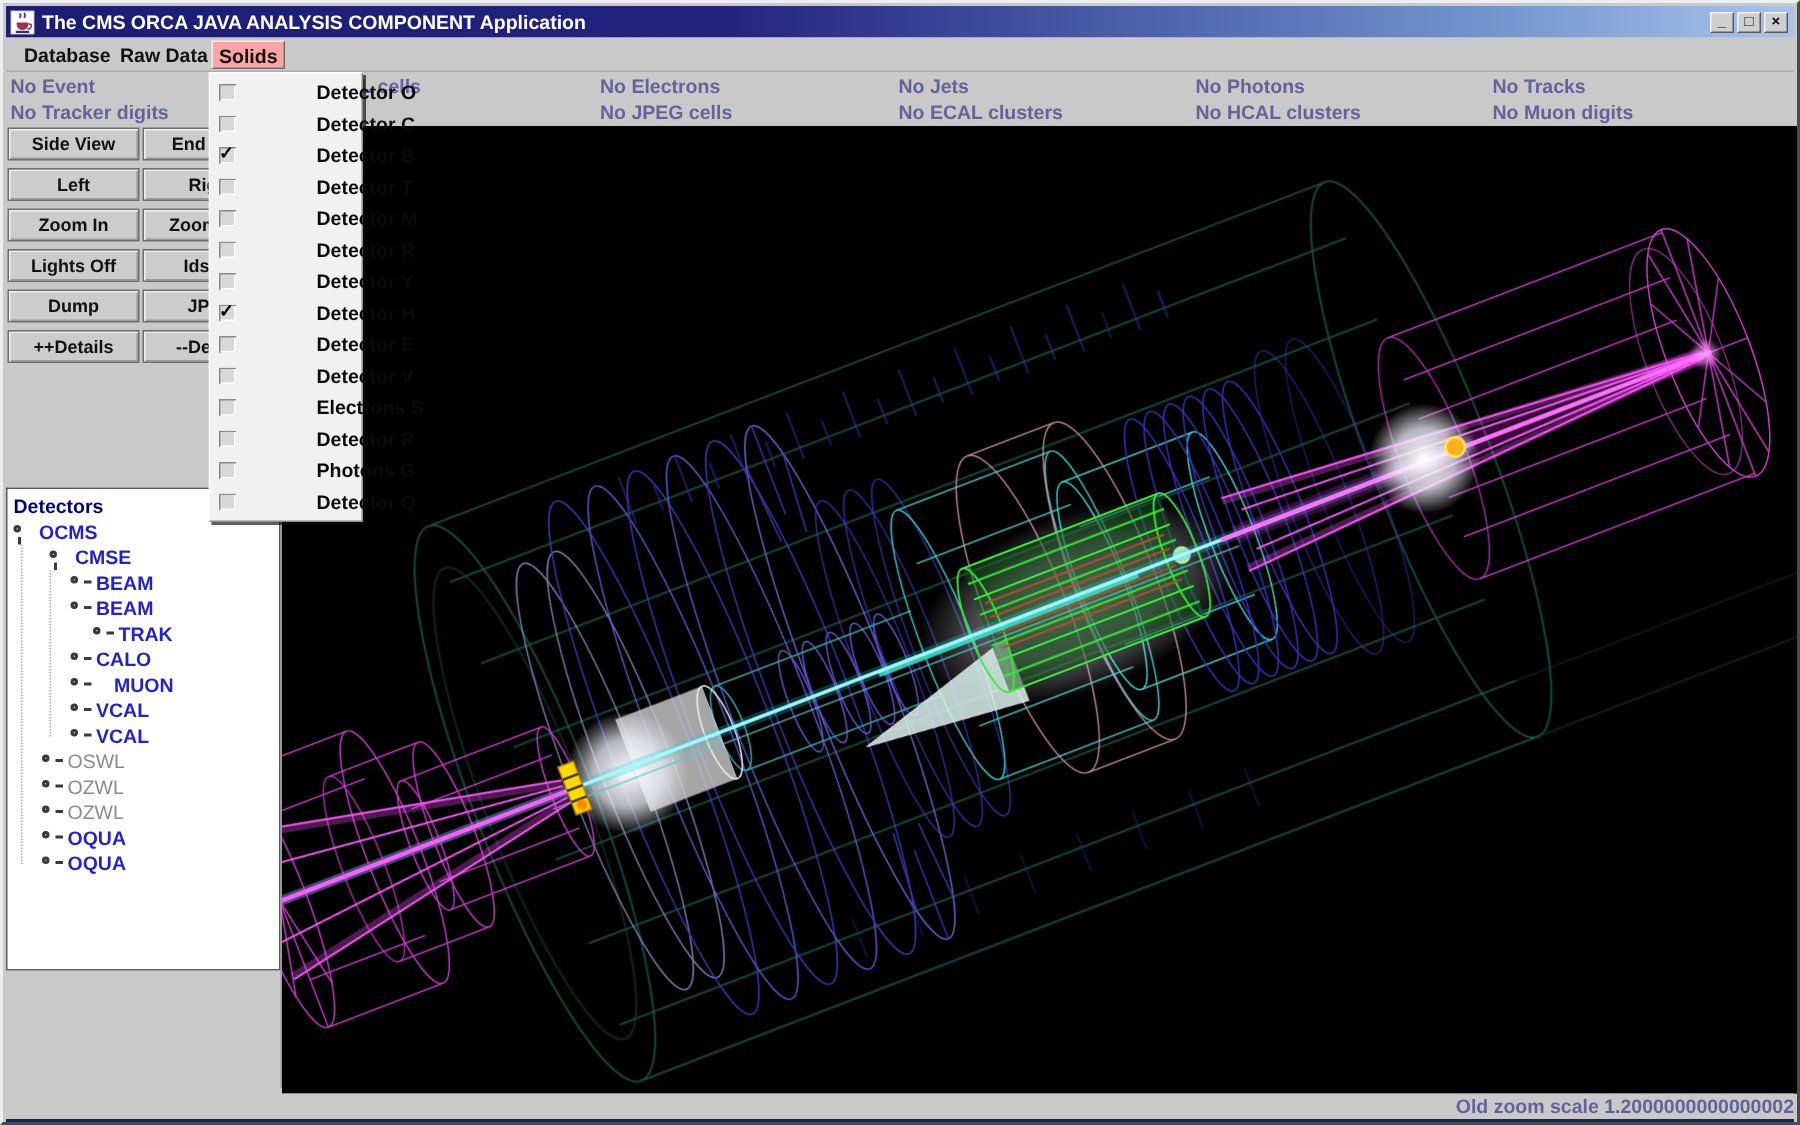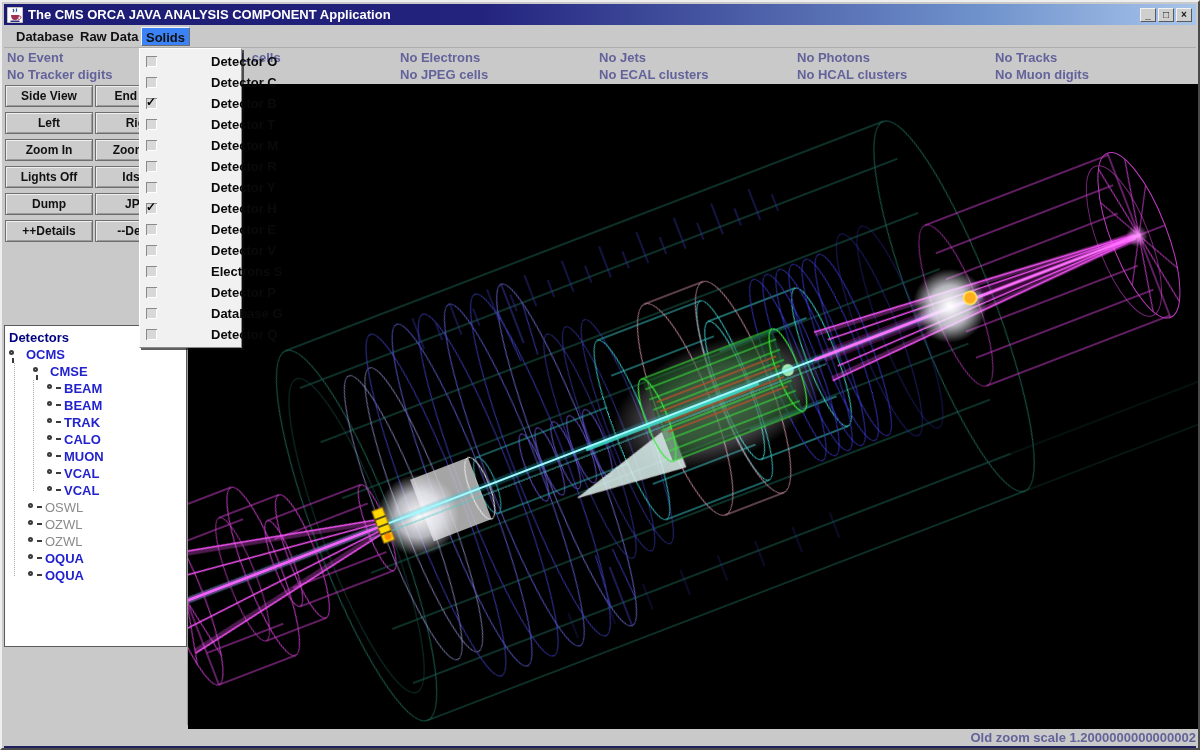--- a/index.html
+++ b/index.html
@@ -14,21 +14,21 @@
     background:linear-gradient(90deg,#1c1c74 0%,#23237e 40%,#6f92cc 82%,#a8c4ea 100%);
     display:flex;align-items:center;padding:0 3px;}
   .title-icon{width:16px;height:16px;margin-right:5px;flex:none;}
   .title-text{color:#ffffff;font-size:13px;font-weight:bold;white-space:nowrap;flex:1;}
   .winbtns{display:flex;gap:2px;margin-right:1px;}
   .winbtn{width:16px;height:14px;background:#cfcfcf;border:1px solid;border-color:#f2f2f2 #5a5a5a #5a5a5a #f2f2f2;
     font-size:10px;font-weight:bold;color:#111;line-height:11px;text-align:center;cursor:default;}
   
   .menubar{position:absolute;left:2px;top:23px;right:2px;height:23px;background:#c9c9c9;border-bottom:1px solid #adadad;}
   .menu-item{position:absolute;top:2px;height:19px;line-height:19px;font-size:13px;font-weight:bold;color:#111;padding:0 4px;}
-  .menu-item.open{background:#3b82f6;border:1px solid;border-color:#f4f4f4 #6e6e6e #6e6e6e #f4f4f4;}
+  .menu-item.open{background:#fca5a5;border:1px solid;border-color:#f4f4f4 #6e6e6e #6e6e6e #f4f4f4;}
   
   .statusrows{position:absolute;left:2px;top:46px;right:2px;height:36px;background:#c9c9c9;}
   .stcol{position:absolute;top:1px;font-size:13px;font-weight:bold;color:#63639b;line-height:17px;white-space:nowrap;}
   
   .leftpanel{position:absolute;left:2px;top:82px;width:184px;bottom:23px;background:#c9c9c9;border-right:1px solid #9a9a9a;}
   .tbtn{position:absolute;height:22px;background:#cccccc;border:1px solid #6e6e6e;
     box-shadow:inset 1px 1px 0 #efefef, inset -1px -1px 0 #9a9a9a;
     font-size:12px;font-weight:bold;color:#111;text-align:center;line-height:20px;white-space:nowrap;overflow:hidden;cursor:default;}
   
   .treepanel{position:absolute;left:2px;top:323px;width:183px;height:322px;background:#ffffff;
@@ -155,35 +155,35 @@
         </span>
         <span class="tl">BEAM</span>
       </div>
     <div class="tn s-active h-leaf" style="padding-left: 40px;">
         <span class="th">
           <i></i>
           <b></b>
         </span>
         <span class="tl">BEAM</span>
       </div>
+    <div class="tn s-active h-leaf" style="padding-left: 55px;">
+        <span class="th">
+          <i></i>
+          <b></b>
+        </span>
+        <span class="tl">TRAK</span>
+      </div>
     <div class="tn s-active h-leaf" style="padding-left: 40px;">
         <span class="th">
           <i></i>
           <b></b>
         </span>
-        <span class="tl">TRAK</span>
-      </div>
-    <div class="tn s-active h-leaf" style="padding-left: 40px;">
-        <span class="th">
-          <i></i>
-          <b></b>
-        </span>
         <span class="tl">CALO</span>
       </div>
-    <div class="tn s-active h-leaf" style="padding-left: 40px;">
+    <div class="tn s-active h-leaf" style="padding-left: 40px; gap: 12px;">
         <span class="th">
           <i></i>
           <b></b>
         </span>
         <span class="tl">MUON</span>
       </div>
     <div class="tn s-active h-leaf" style="padding-left: 40px;">
         <span class="th">
           <i></i>
           <b></b>
@@ -541,21 +541,21 @@
     <div class="mi">
         <span class="cb"></span>
         <span class="mi-label">Electrons S</span>
       </div>
     <div class="mi">
         <span class="cb"></span>
         <span class="mi-label">Detector P</span>
       </div>
     <div class="mi">
         <span class="cb"></span>
-        <span class="mi-label">Database G</span>
+        <span class="mi-label">Photons G</span>
       </div>
     <div class="mi">
         <span class="cb"></span>
         <span class="mi-label">Detector Q</span>
       </div>
   </div>
 
   <div class="statusbar">
     <span>Old zoom scale 1.2000000000000002</span>
   </div>

